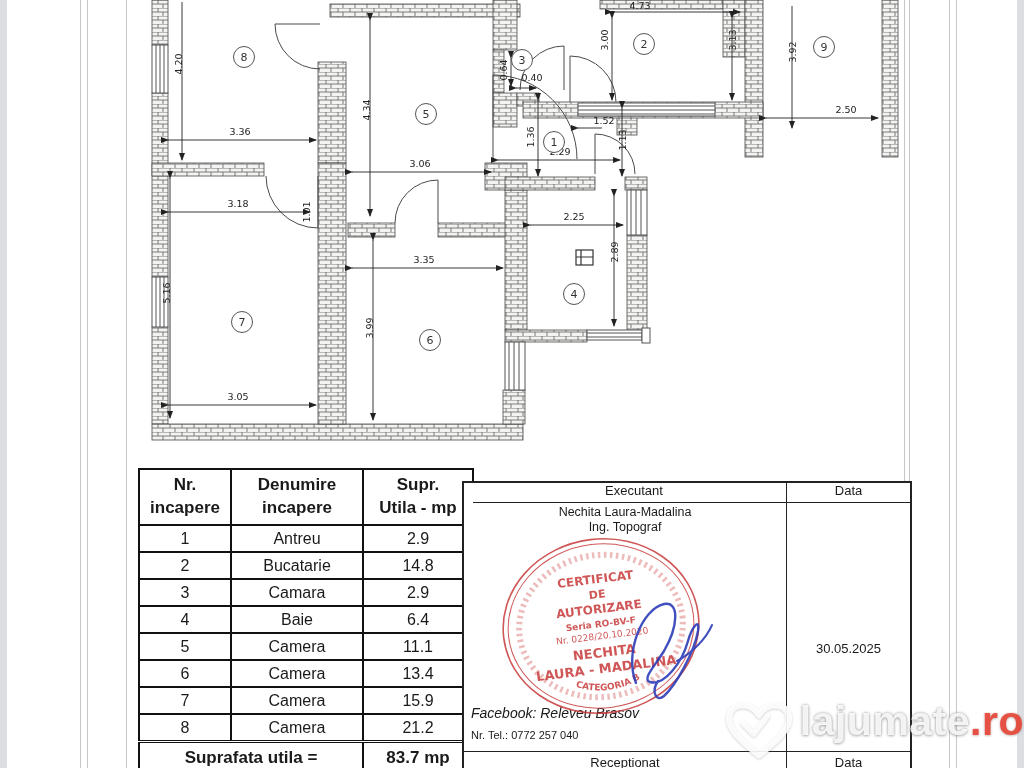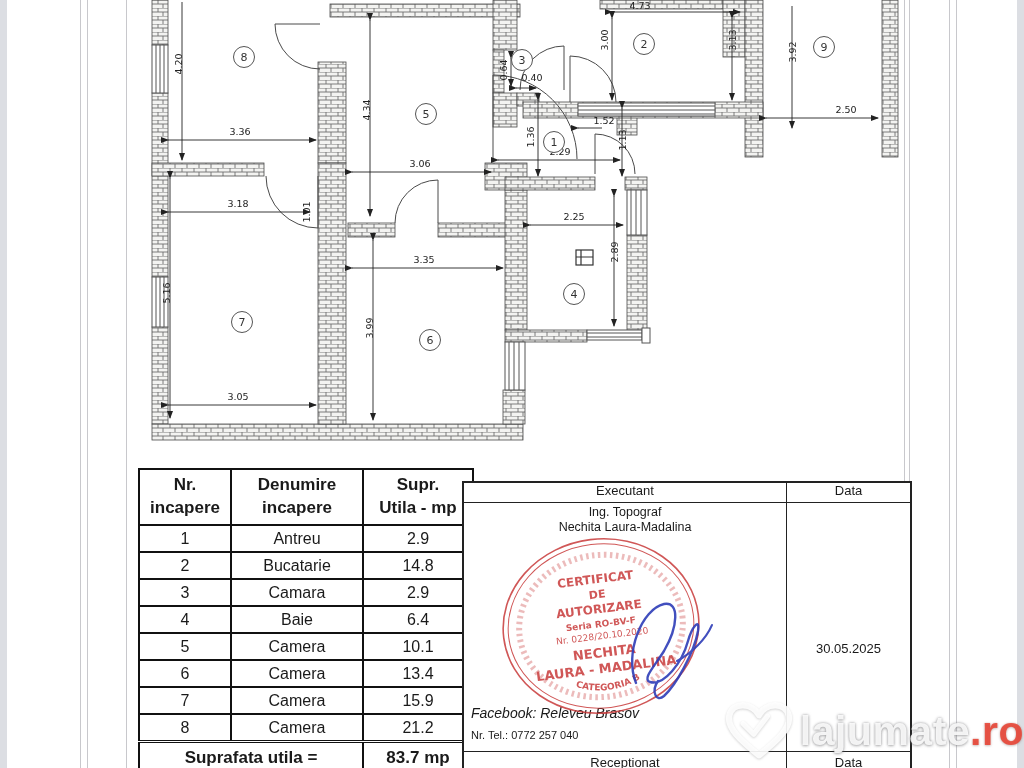--- a/index.html
+++ b/index.html
@@ -12,34 +12,34 @@
   #room-table{position:absolute;left:138px;top:468px;z-index:3;border-collapse:collapse;background:#fff;}
   #room-table td,#room-table th{border:2px solid #111;text-align:center;padding:0 4px;}
   #room-table th{font-size:17px;font-weight:bold;line-height:1.35;height:54px;}
   #room-table td{font-size:16px;height:25px;}
   #room-table .c1{width:82px;} #room-table .c2{width:122px;} #room-table .c3{width:100px;margin-left:44px;}
   #room-table tr.total td{border-top:3px double #111;font-weight:bold;font-size:17px;height:30px;}
   
   #title-block{position:absolute;left:462px;top:481px;width:446px;height:300px;
                border:2px solid #222;background:#fff;z-index:3;font-size:13px;}
   #tb-vline{position:absolute;left:322px;top:0;bottom:0;width:0;border-left:1.5px solid #222;}
-  #tb-h1{position:absolute;left:0;top:0;width:322px;height:19px;border-bottom:1.5px solid #222;text-align:center;}
+  #tb-h1{position:absolute;left:9px;top:0;width:322px;height:19px;border-bottom:1.5px solid #222;text-align:center;}
   #tb-h2{position:absolute;left:323px;top:0;right:0;height:19px;border-bottom:1.5px solid #222;text-align:center;}
   .tb-exec-line{width:322px;text-align:center;font-size:12.5px;line-height:15px;}
   #tb-exec{position:absolute;left:0;top:22px;}
   #tb-date{position:absolute;left:323px;right:0;top:138px;text-align:center;font-size:13px;margin-top:20px;}
   #tb-fb{position:absolute;left:7px;top:222px;font-size:14px;font-style:italic;}
   #tb-tel{position:absolute;left:7px;top:246px;font-size:11px;}
   #tb-bottom{position:absolute;left:0;right:0;top:268px;height:30px;border-top:1.5px solid #222;}
   #tb-bottom .rc{position:absolute;left:0;top:3px;width:322px;text-align:center;}
   #tb-bottom .dt{position:absolute;left:323px;right:0;top:3px;text-align:center;}
   #stamp{position:absolute;left:34px;top:52px;width:206px;height:182px;transform:rotate(-7deg);opacity:.85;}
   #signature{position:absolute;left:158px;top:108px;width:130px;height:120px;opacity:.9;}
   
-  #watermark{position:absolute;right:0px;top:698px;z-index:6;display:flex;align-items:center;gap:4px;
+  #watermark{position:absolute;right:0px;top:698px;z-index:6;display:flex;gap:4px;
              filter:drop-shadow(0 1px 1px rgba(120,120,120,.35));}
   #wm-text{font-size:41px;font-weight:bold;letter-spacing:.5px;color:rgba(255,255,255,.88);
            text-shadow:0 0 3px rgba(105,105,110,.6);}
   #wm-text .ro{color:rgba(232,70,55,.88);text-shadow:0 0 2px rgba(180,60,50,.35);}
 </style>
 </head>
 <body>
 
 <div class="edge-strip" style="left:0;width:7px;"></div>
 <div class="edge-strip" style="left:1017px;width:7px;"></div>
@@ -228,21 +228,21 @@
         <td class="c3">2.9</td>
       </tr>
       <tr>
         <td class="c1">4</td>
         <td class="c2">Baie</td>
         <td class="c3">6.4</td>
       </tr>
       <tr>
         <td class="c1">5</td>
         <td class="c2">Camera</td>
-        <td class="c3">10.1</td>
+        <td class="c3">11.1</td>
       </tr>
       <tr>
         <td class="c1">6</td>
         <td class="c2">Camera</td>
         <td class="c3">13.4</td>
       </tr>
       <tr>
         <td class="c1">7</td>
         <td class="c2">Camera</td>
         <td class="c3">15.9</td>
@@ -259,22 +259,22 @@
       <td>83.7  mp</td>
     </tr>
   </tfoot>
 </table>
 
 <div id="title-block">
   <div id="tb-vline"></div>
   <div id="tb-h1">Executant</div>
   <div id="tb-h2">Data</div>
   <div id="tb-exec">
+    <div class="tb-exec-line">Nechita Laura-Madalina</div>
     <div class="tb-exec-line">Ing. Topograf</div>
-    <div class="tb-exec-line">Nechita Laura-Madalina</div>
   </div>
   <div id="tb-date">30.05.2025</div>
   <div id="tb-fb">Facebook: Releveu Brasov</div>
   <div id="tb-tel">Nr. Tel.: 0772 257 040</div>
   <div id="tb-bottom">
     <div class="rc">Receptionat</div>
     <div class="dt">Data</div>
   </div>
 
   <svg id="stamp" viewBox="0 0 206 182">

